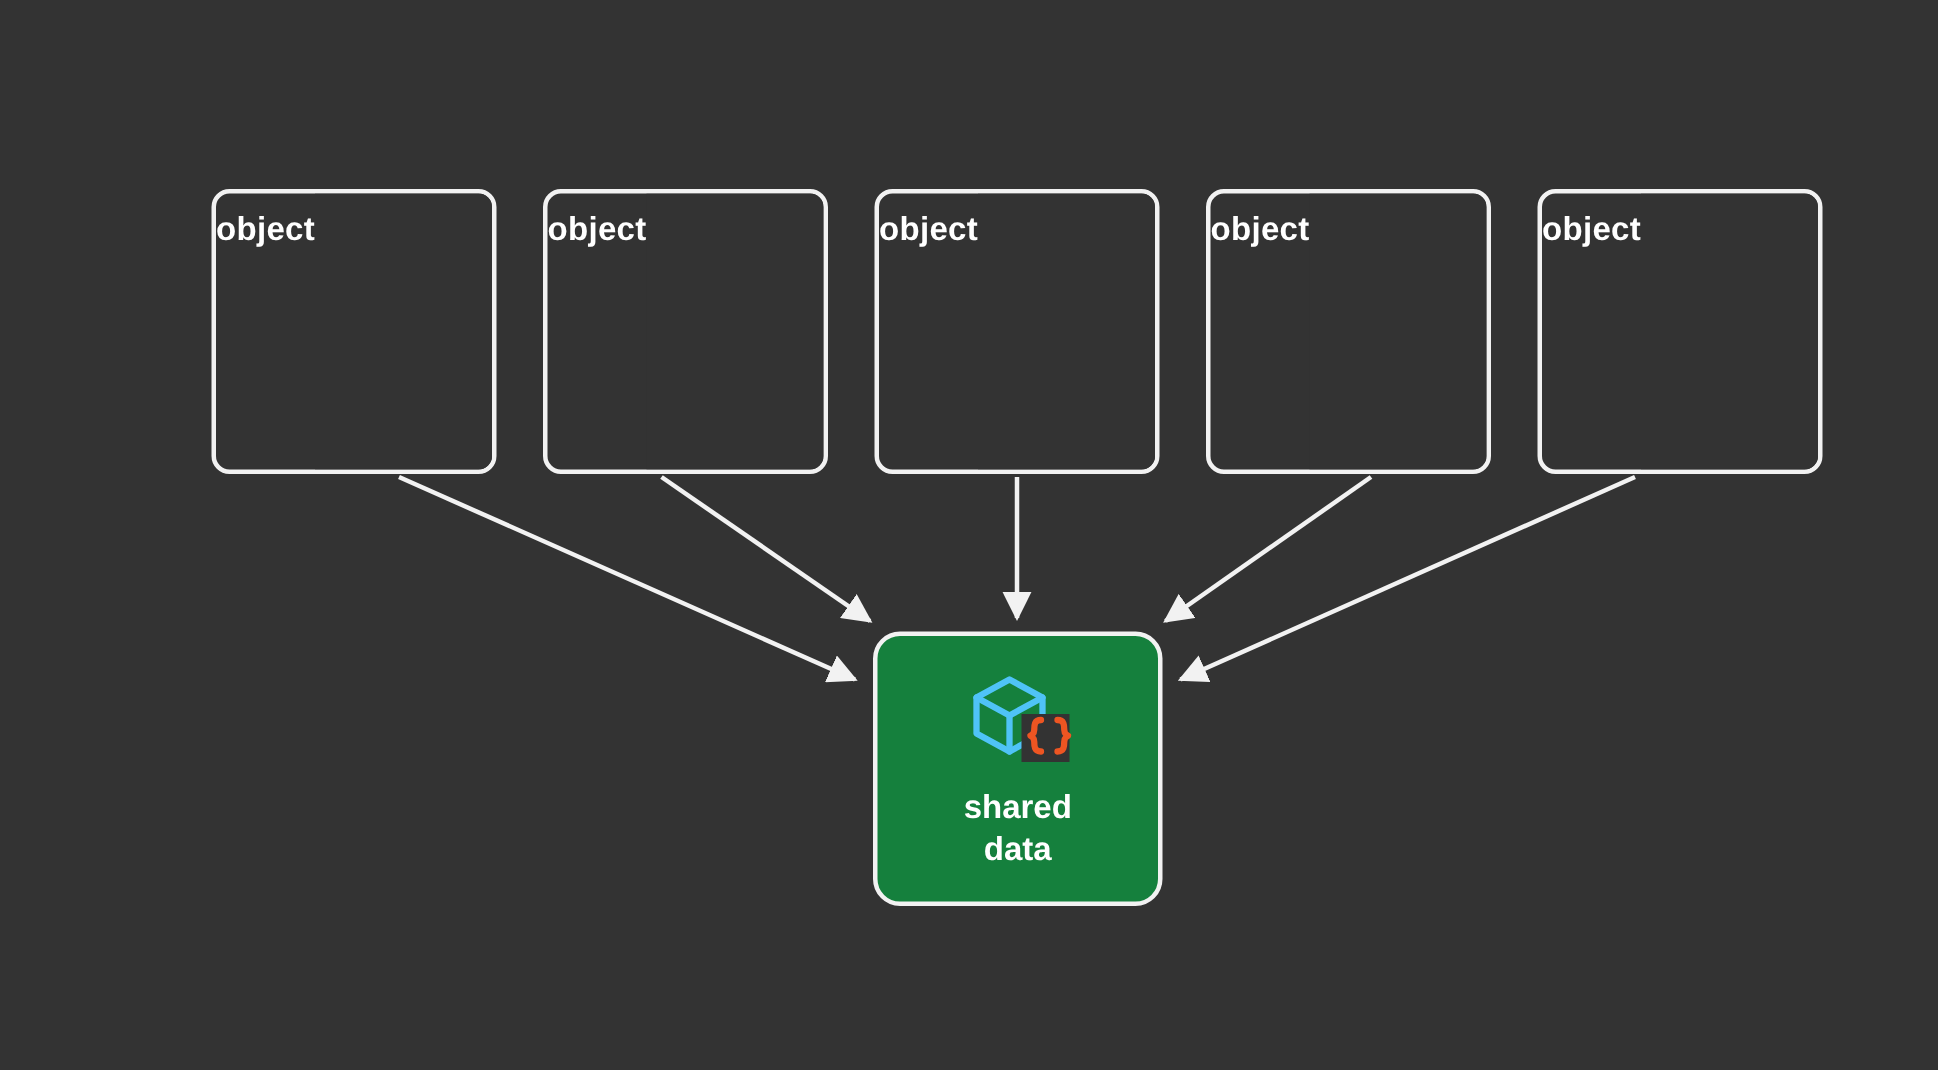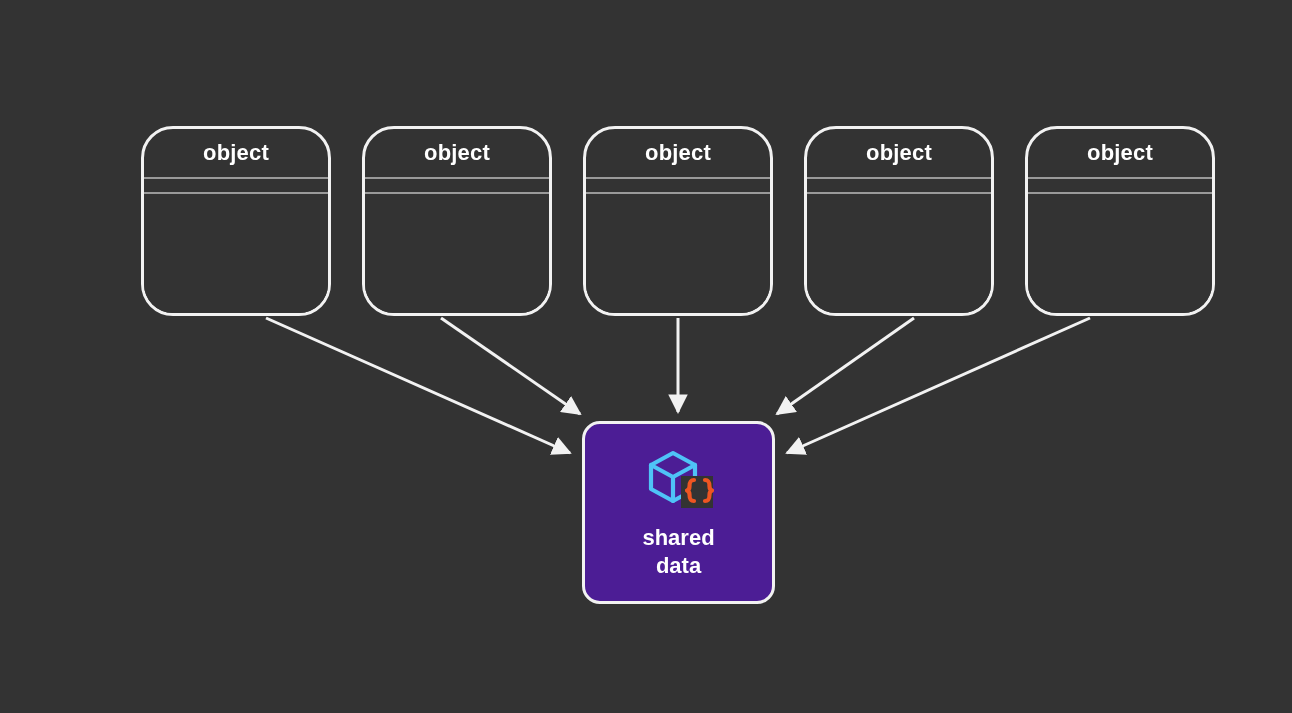--- a/index.html
+++ b/index.html
@@ -32,25 +32,25 @@
     width: 1292px;
     height: 713px;
     pointer-events: none;
     z-index: 1;
   }
 
   
   .object-box {
     position: absolute;
     border: 3px solid #f2f2f2;
-    border-radius: 32px;
+    border-radius: 12px;
     background: #333333;
     z-index: 2;
     display: flex;
-    flex-direction: column;
+    flex-direction: row;
     overflow: hidden;
   }
 
   .object-header {
     height: 48px;
     display: flex;
     align-items: center;
     justify-content: center;
     flex: 0 0 auto;
   }
@@ -78,21 +78,21 @@
   .object-body {
     flex: 1 1 auto;
     background: #333333;
   }
 
   
   #shared-data-box {
     position: absolute;
     border: 3px solid #f2f2f2;
     border-radius: 18px;
-    background: #4c1d95;
+    background: #15803d;
     z-index: 3;
     display: flex;
     flex-direction: column;
     align-items: center;
     justify-content: flex-start;
     padding-top: 24px;
   }
 
   #shared-data-icon {
     width: 72px;

